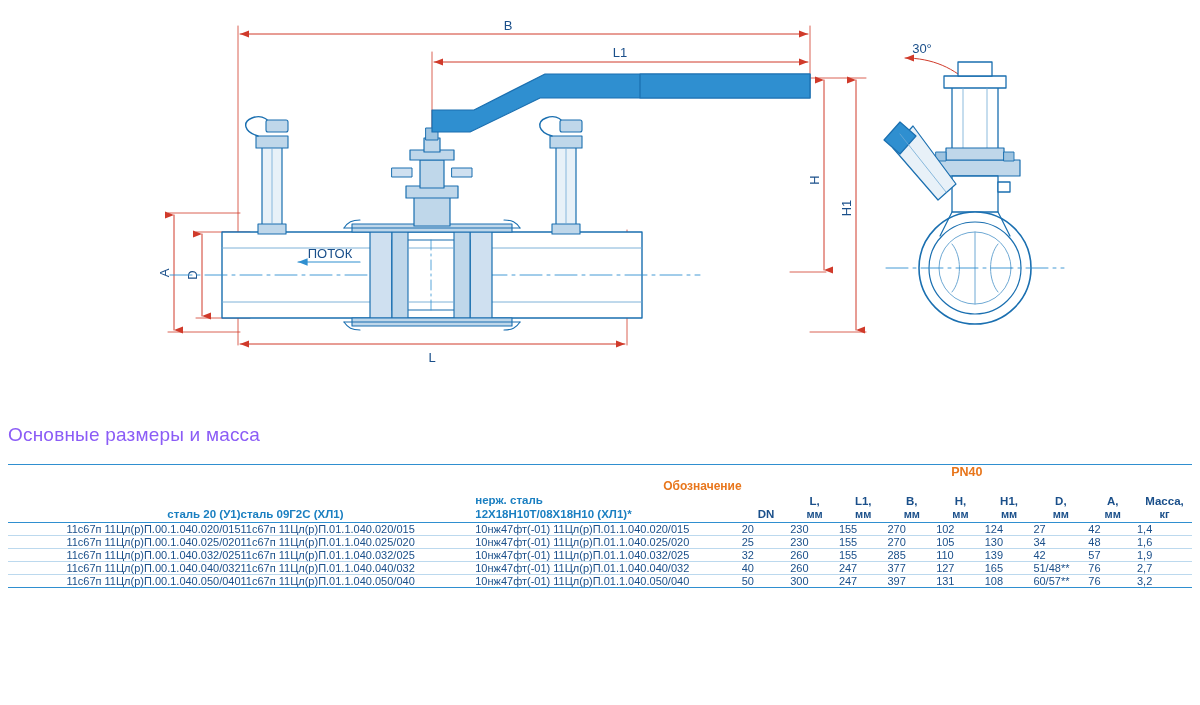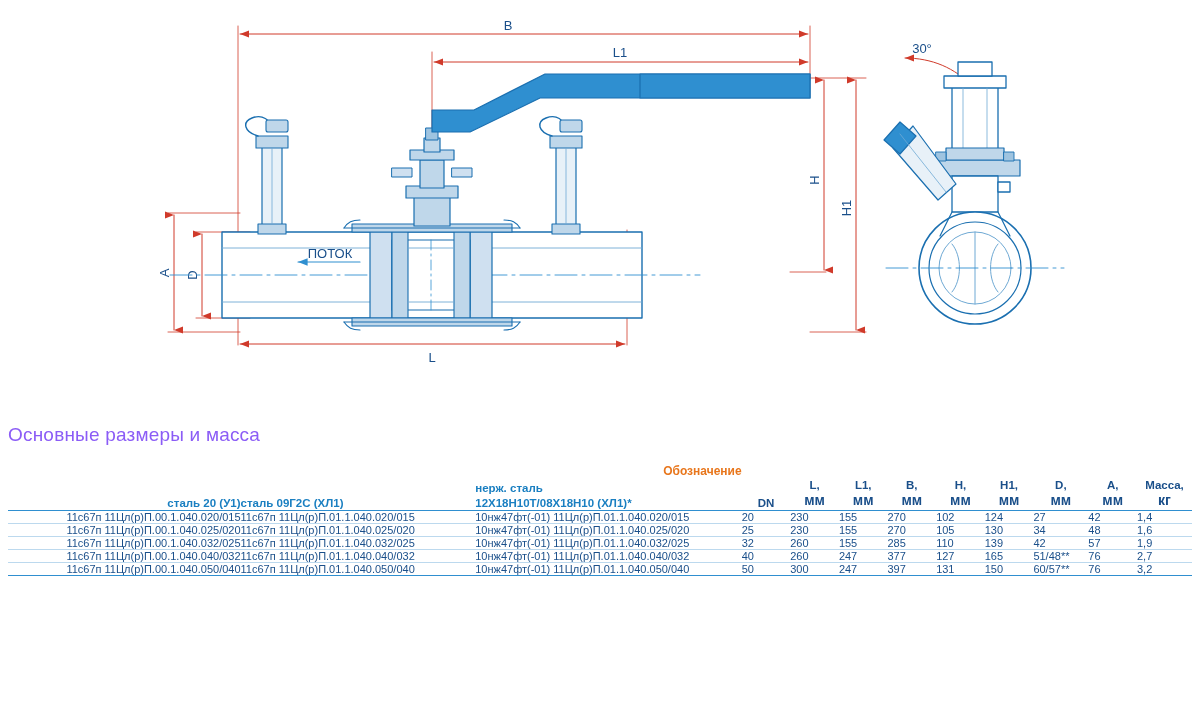--- a/index.html
+++ b/index.html
@@ -56,21 +56,21 @@
   }
   .hdr-sub {
     font-size: 11.5px;
     color: #1a7fc1;
     padding: 4px 0 7px 0;
     text-align: left;
     vertical-align: bottom;
     line-height: 1.25;
   }
   .hdr-sub.num { text-align: center; font-weight: bold; color: #1a4f8a; }
-  .hdr-sub.num .u { display: block; font-weight: bold; font-size: 14px; }
+  .hdr-sub.num .u { display: block; font-weight: bold; font-size: 11px; }
 
   td.cell { padding: 6px 0 6px 0; font-size: 11px; white-space: nowrap; }
   td.cell.num { }
   .c1 { width: 220px; text-align: right; }
   .c2 { width: 222px; }
   .c3 { width: 252px; }
   .cn { width: 46px; }
   .cm { width: 52px; }
 
   
@@ -270,20 +270,26 @@
         </g>
       </g>
     </svg>
   </div>
 
   <div class="section-title">Основные размеры и масса</div>
 
   <div class="tbl-wrap">
     <table class="spec">
       <thead>
+        <tr class="rule-top">
+          <th class="c1"></th>
+          <th class="c2"></th>
+          <th class="c3"></th>
+          <th class="hdr-pn cn" colspan="9">PN40</th>
+        </tr>
         <tr>
           <th class="hdr-label c1" colspan="3">Обозначение</th>
           <th colspan="9"></th>
         </tr>
         <tr class="rule-bot">
           <th class="hdr-sub c1">сталь 20 (У1)</th>
           <th class="hdr-sub c2">сталь 09Г2С (ХЛ1)</th>
           <th class="hdr-sub c3">
             <span>нерж. сталь</span><br>
             <span>12Х18Н10Т/08Х18Н10 (ХЛ1)*</span>
@@ -382,21 +388,21 @@
         </tr>
         <tr class="rule-bot">
           <td class="cell c1">11с67п 11Цл(р)П.00.1.040.050/040</td>
           <td class="cell c2">11с67п 11Цл(р)П.01.1.040.050/040</td>
           <td class="cell c3">10нж47фт(-01) 11Цл(р)П.01.1.040.050/040</td>
           <td class="cell num cn">50</td>
           <td class="cell num cn">300</td>
           <td class="cell num cn">247</td>
           <td class="cell num cn">397</td>
           <td class="cell num cn">131</td>
-          <td class="cell num cn">150</td>
+          <td class="cell num cn">108</td>
           <td class="cell num cm">60/57**</td>
           <td class="cell num cn">76</td>
           <td class="cell num cm">3,2</td>
         </tr>
       </tbody>
     </table>
   </div>
 
 </div>
 

